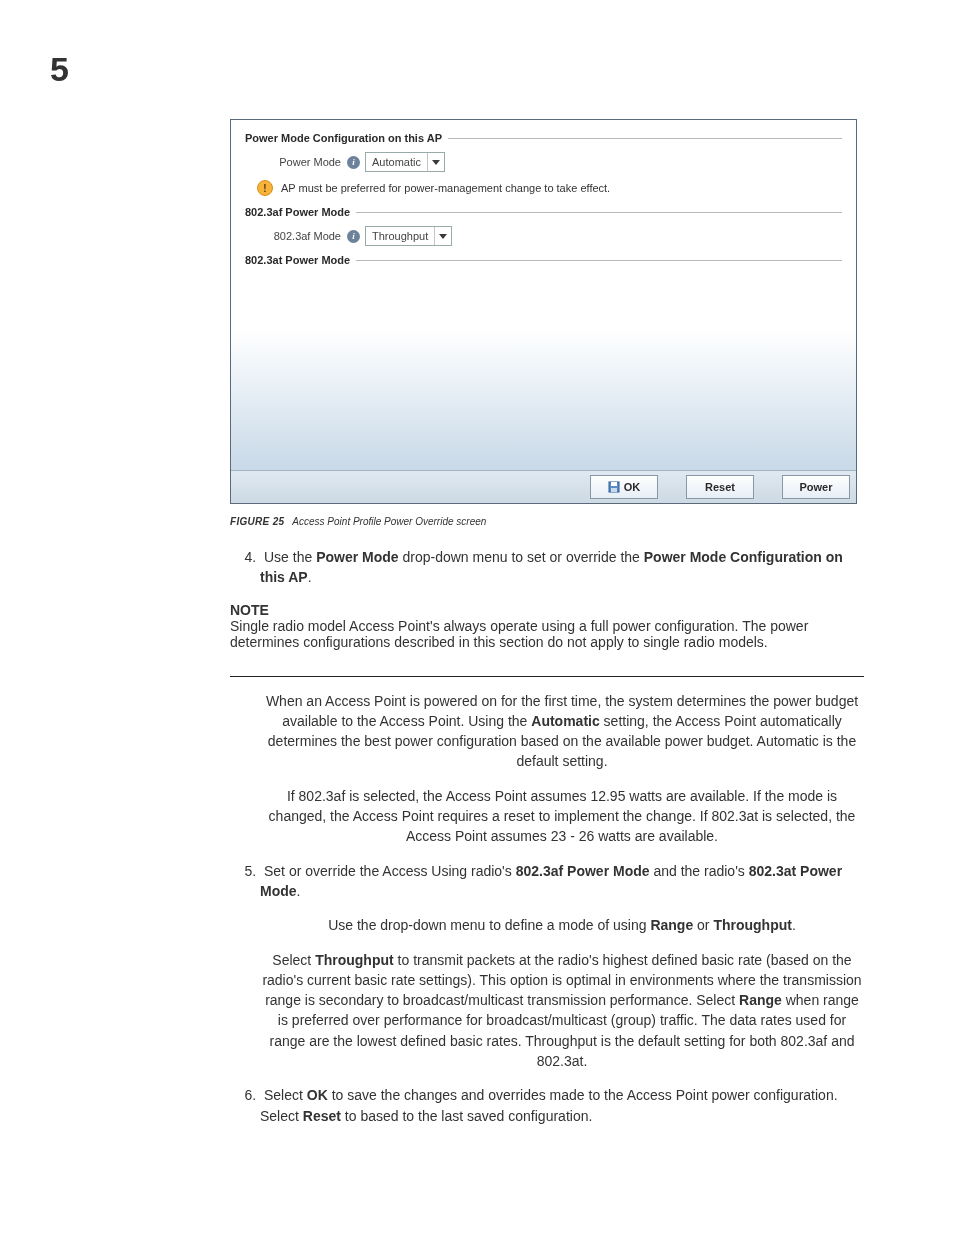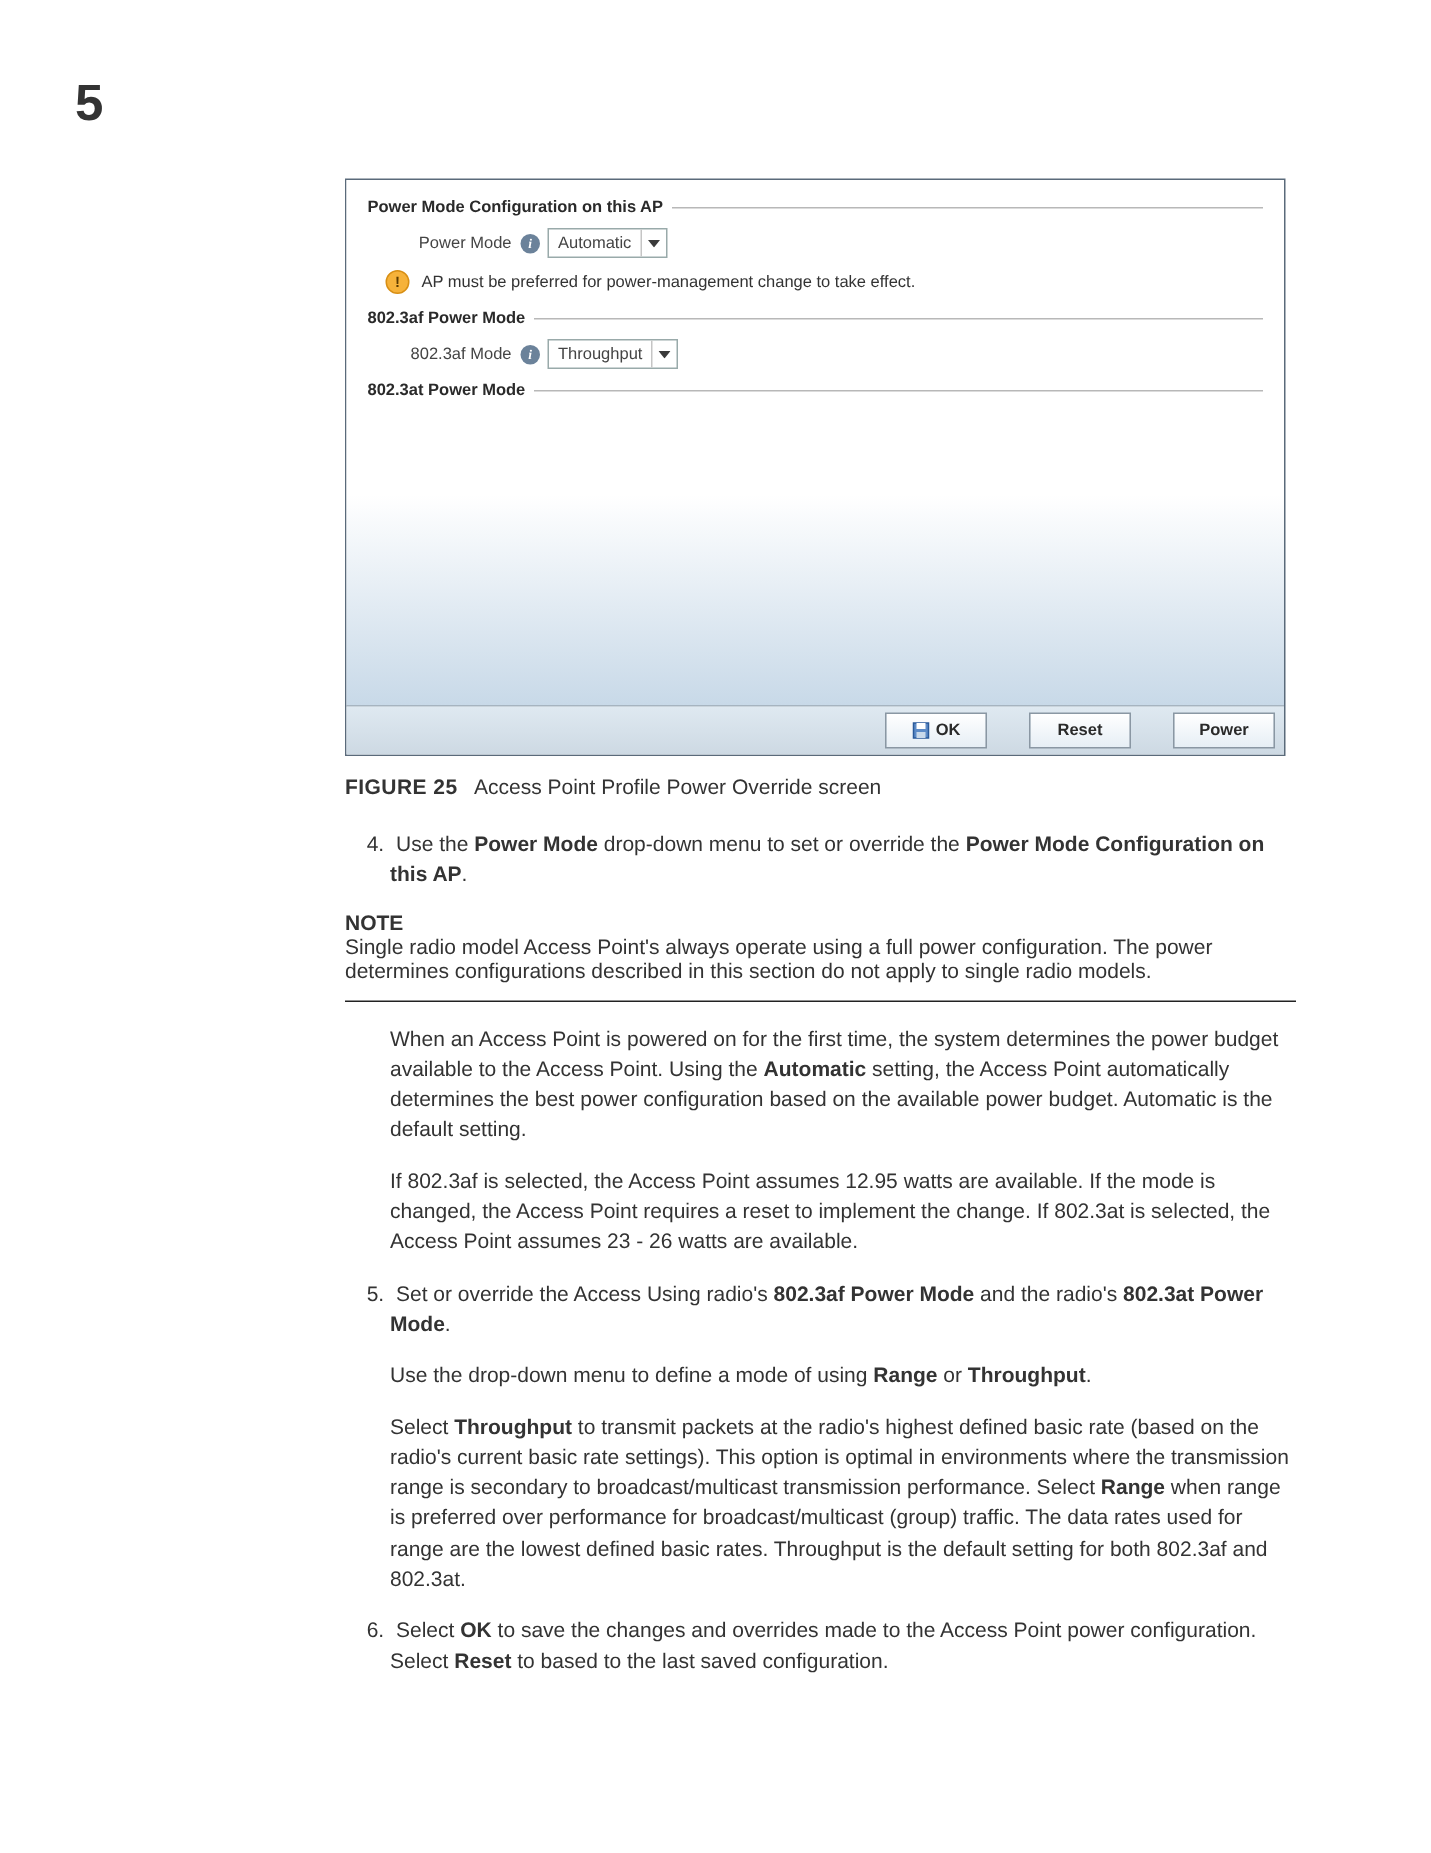--- a/index.html
+++ b/index.html
@@ -150,22 +150,23 @@
     cursor: pointer;
   }
   .ss-btn .disk {
     display: inline-block;
     width: 12px;
     height: 12px;
     margin-right: 4px;
   }
   .caption {
     margin-left: 180px;
-    font-size: 14px;
+    font-size: 10px;
     margin-bottom: 20px;
+    font-style: italic;
   }
   .caption .figlabel {
     font-weight: bold;
     font-family: Arial, sans-serif;
     font-variant: small-caps;
     letter-spacing: 0.3px;
   }
   ol.steps {
     margin: 0 0 12px 180px;
     padding-left: 30px;
@@ -173,30 +174,31 @@
   }
   ol.steps > li {
     margin-bottom: 14px;
   }
   ol.steps .inner {
     padding-left: 4px;
   }
   .note-block {
     margin: 0 0 14px 180px;
     border-bottom: 1.5px solid #222;
-    padding-bottom: 12px;
+    padding-bottom: 26px;
   }
   .note-label {
     font-weight: bold;
     font-family: Arial, sans-serif;
     font-size: 14px;
   }
   .para-block {
     margin: 0 0 14px 210px;
     line-height: 1.45;
+    text-align: center;
   }
   b { font-weight: bold; }
 </style>
 </head>
 <body>
 
 <div class="page">
   <div class="chapnum">5</div>
 
   <div class="screenshot-wrap">

